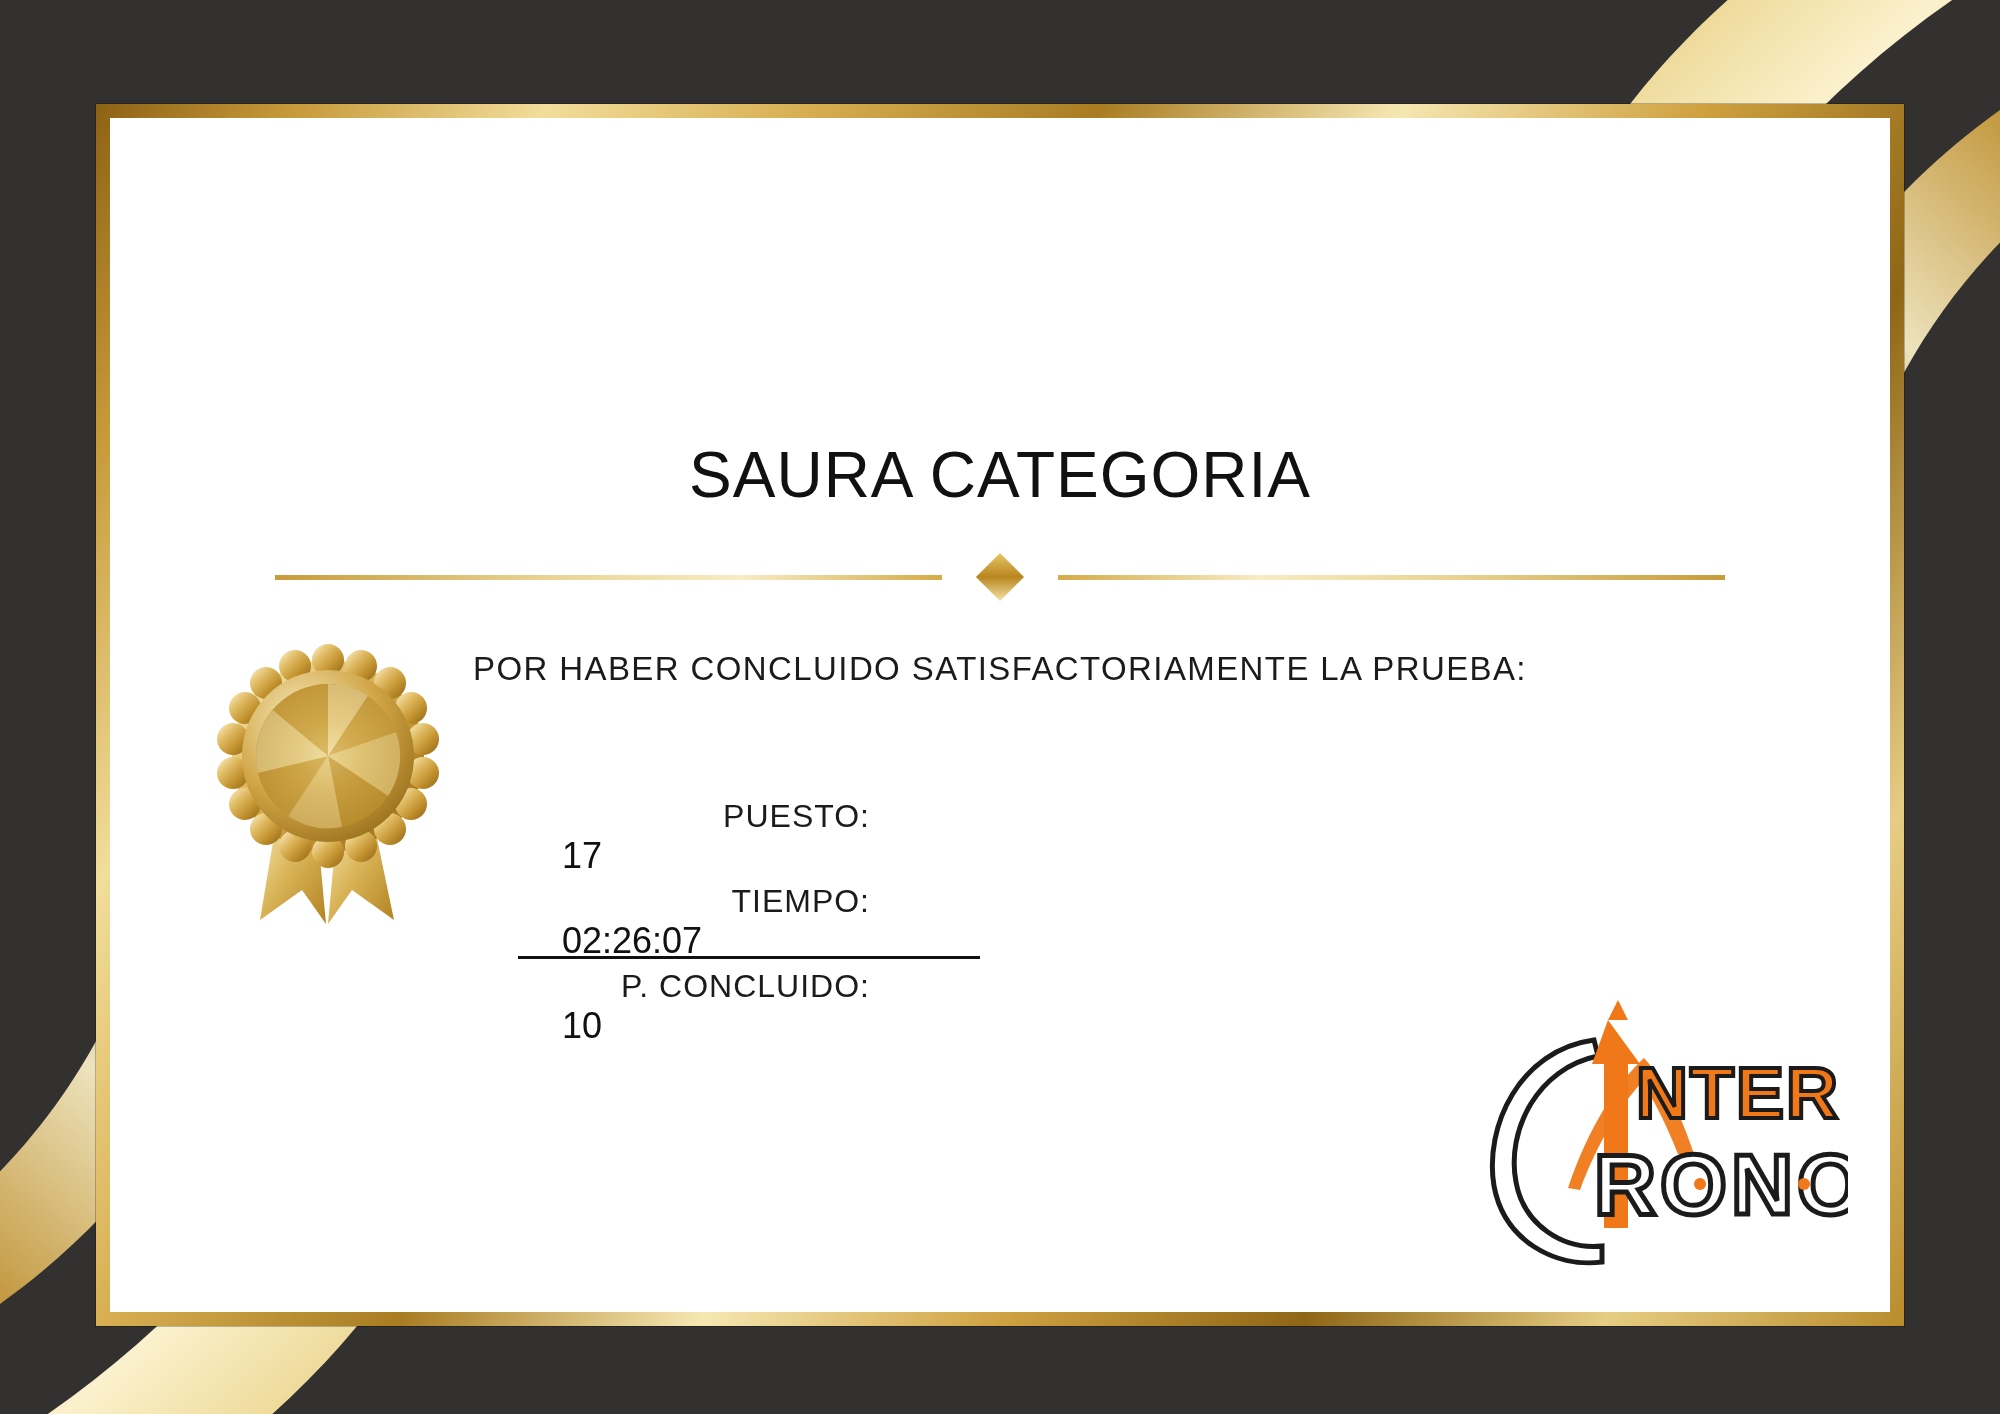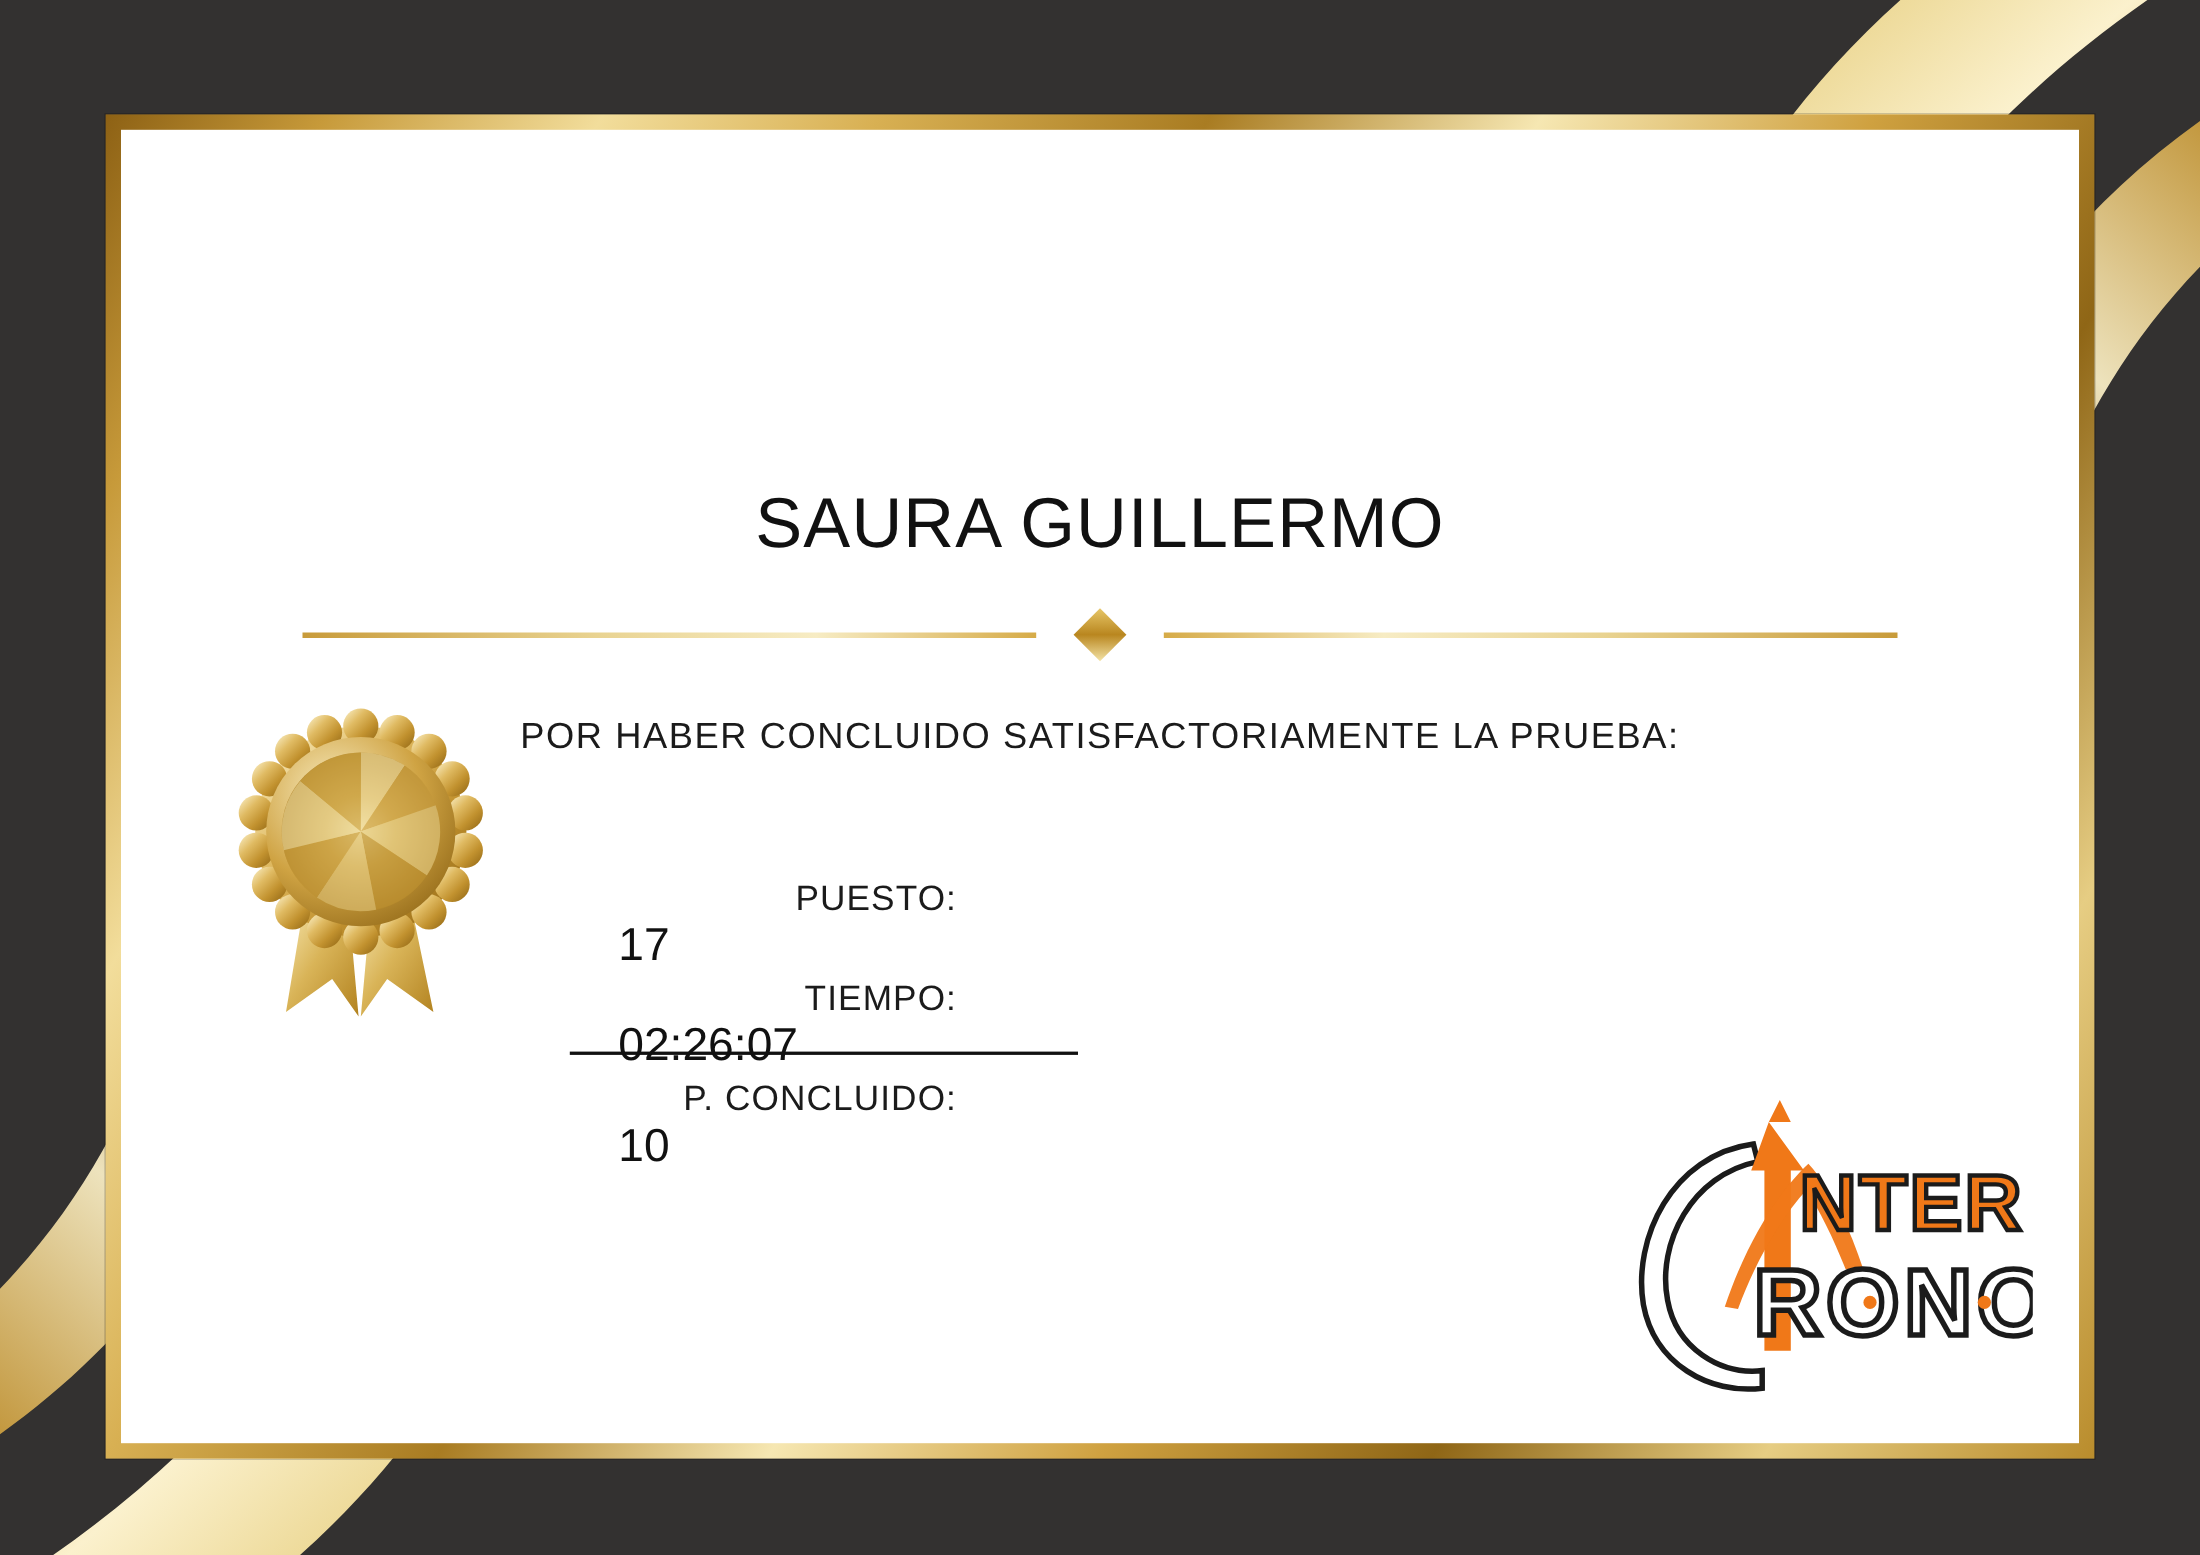--- a/index.html
+++ b/index.html
@@ -153,21 +153,21 @@
   }
   .result-label {
     width: 330px;
     text-align: right;
     font-size: 32px;
     letter-spacing: 1px;
     color: #1b1b1b;
   }
   .result-value {
     padding-left: 22px;
-    font-size: 42px;
+    font-size: 36px;
     color: #111111;
   }
   .signature-line {
     position: absolute;
     left: 408px;
     top: 838px;
     width: 462px;
     height: 0;
     border-top: 3px solid #111111;
   }
@@ -232,21 +232,21 @@
       </linearGradient>
     </defs>
     <path d="M840 0 C 780 340 570 590 200 700 C 100 730 30 742 0 746 L0 640 C 80 630 180 600 260 555 C 500 420 650 220 710 0 Z" fill="url(#gbl1)"></path>
     <path d="M570 0 C 500 240 340 430 0 530 L0 440 C 260 350 390 190 450 0 Z" fill="url(#gbl2)" opacity="0.95"></path>
   </svg>
 
   <div class="frame">
     <div class="card">
 
 
-      <div class="recipient-name">SAURA GUILLERMO</div>
+      <div class="recipient-name">SAURA CATEGORIA</div>
 
       <div class="divider">
         <div class="bar left"></div>
         <div class="diamond"></div>
         <div class="bar right"></div>
       </div>
 
       <div class="cert-statement">POR HABER CONCLUIDO SATISFACTORIAMENTE LA PRUEBA:</div>
 
       <div class="results">

